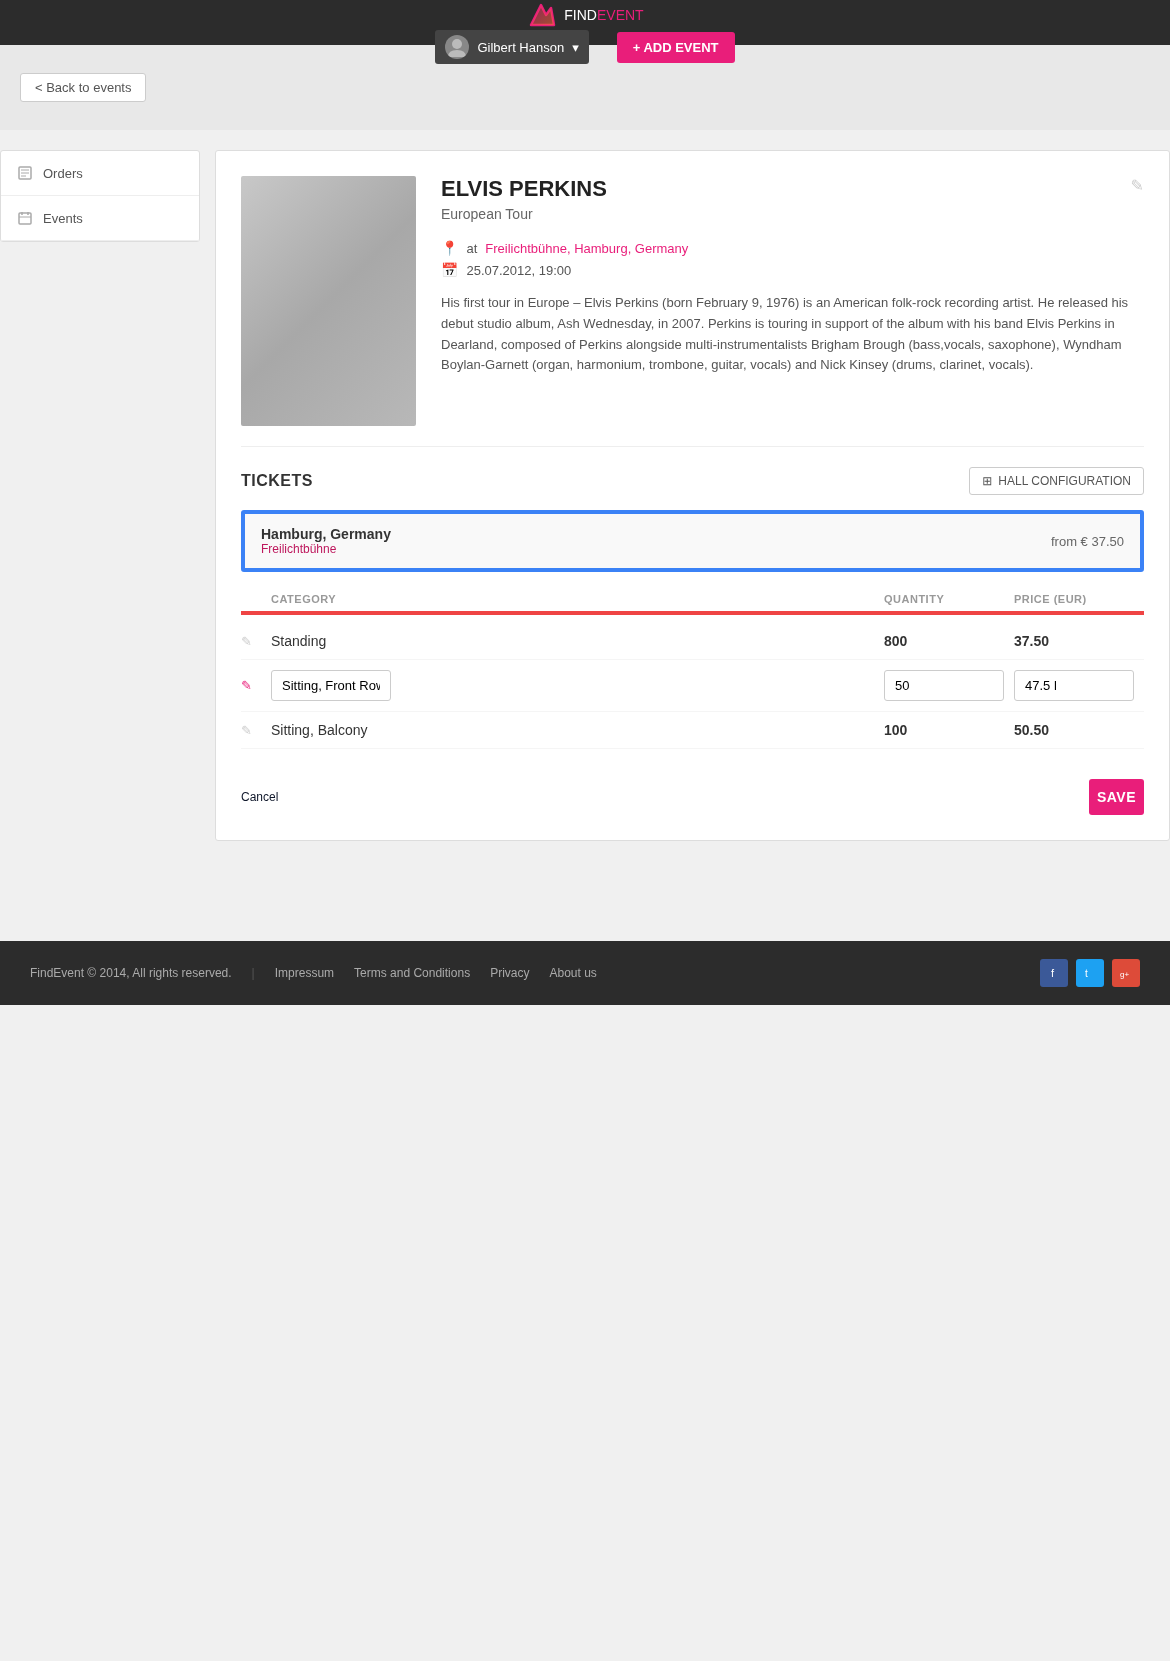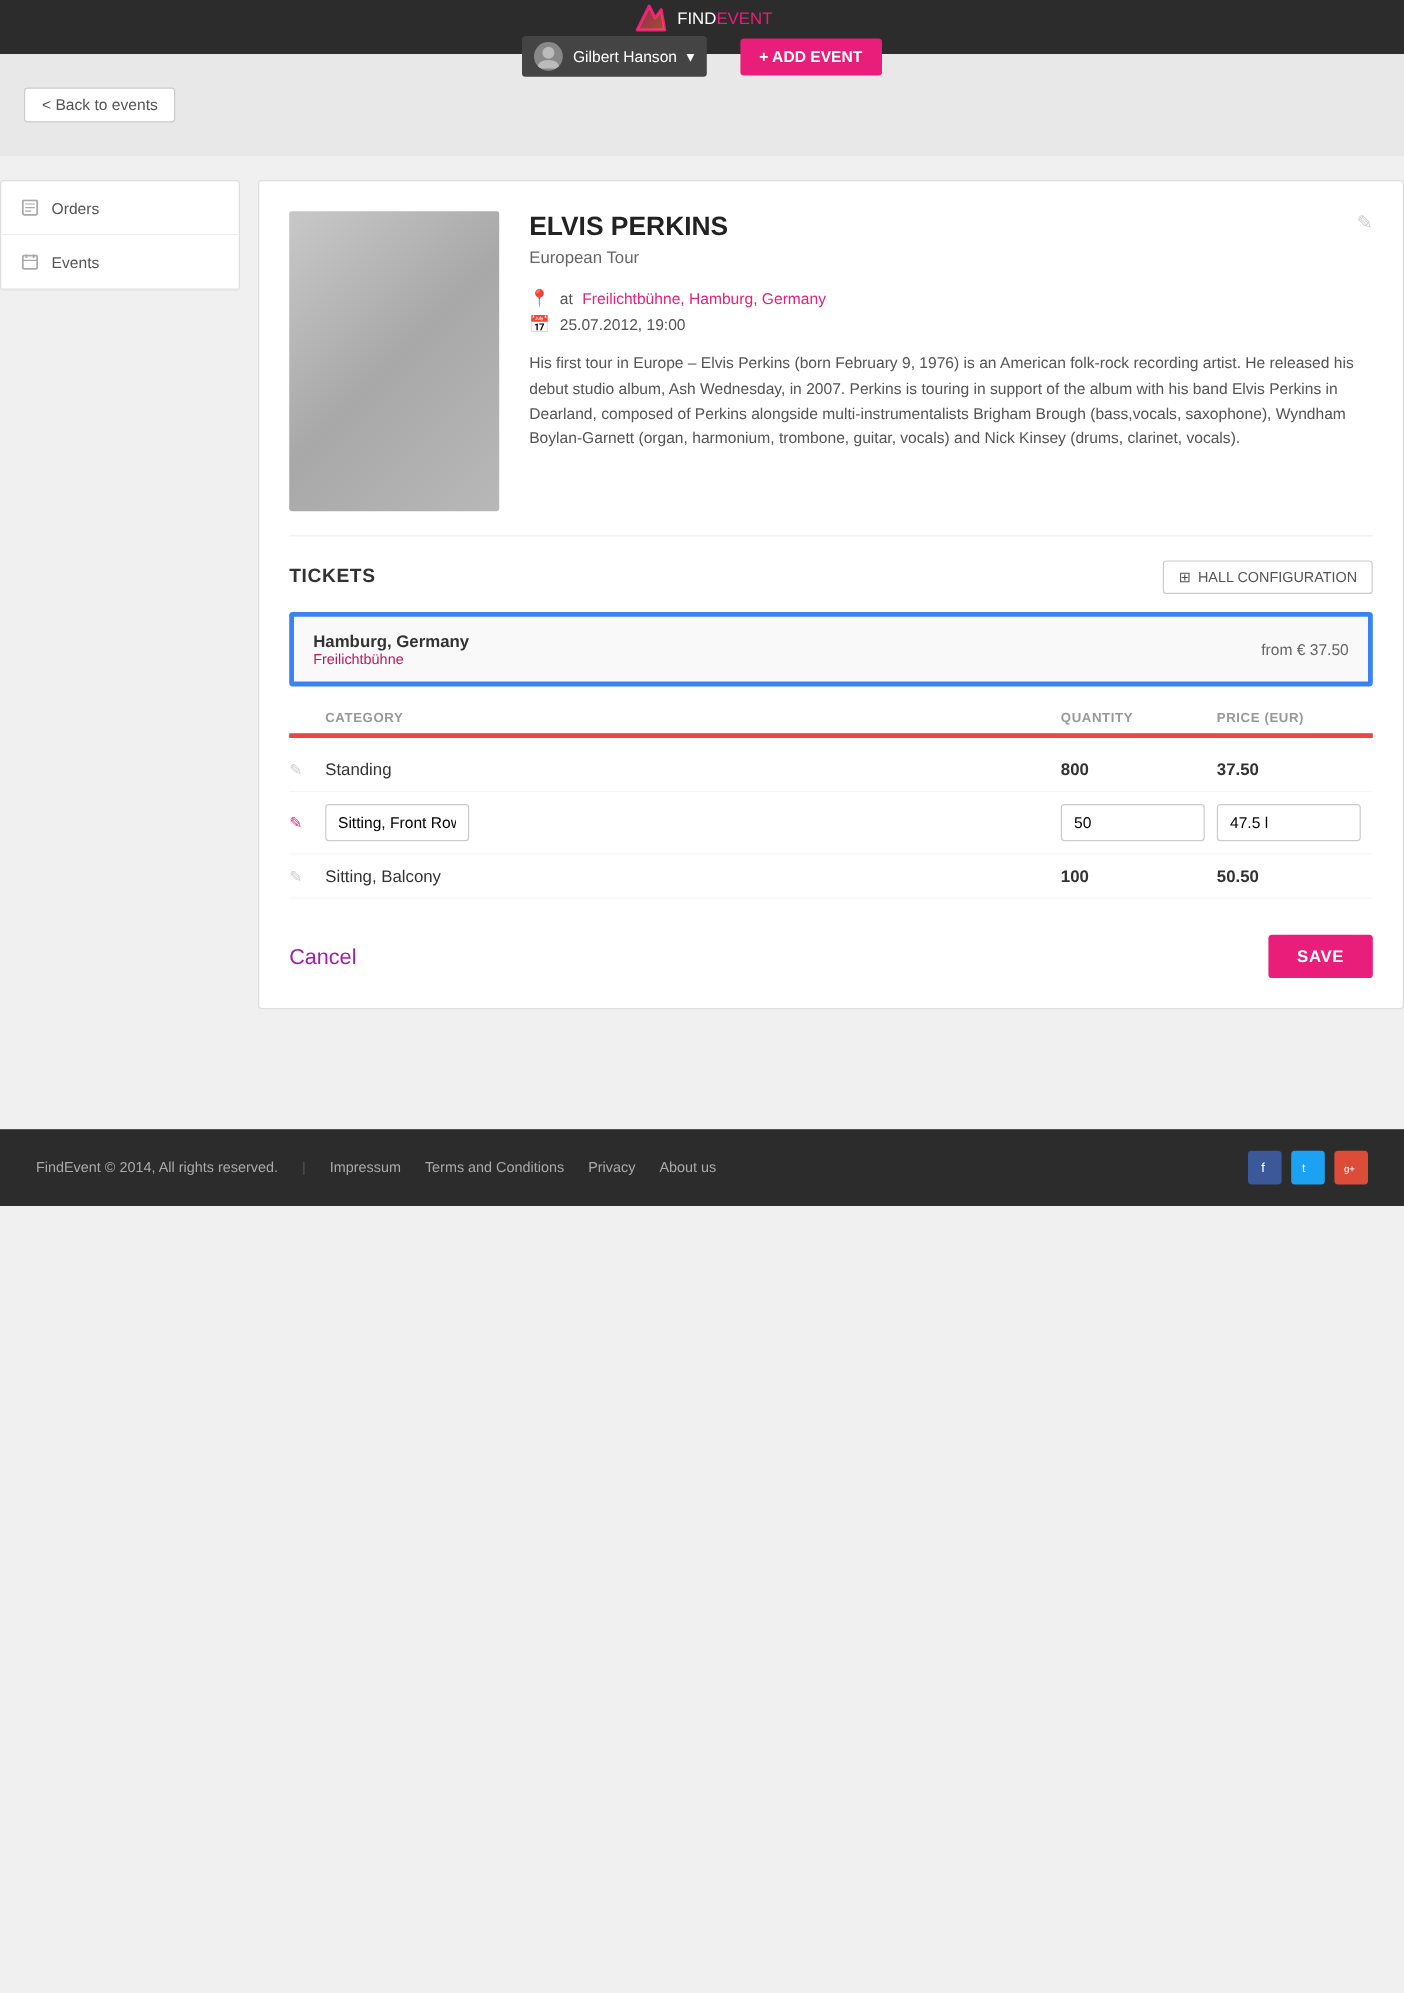--- a/index.html
+++ b/index.html
@@ -296,29 +296,29 @@
     .action-row {
       display: flex;
       justify-content: space-between;
       align-items: center;
       margin-top: 20px;
       padding-top: 10px;
     }
     .cancel-btn {
       background: none;
       border: none;
-      color: #a21caf;
-      cursor: pointer;
-      font-size: 18px;
+      color: #0f172a;
+      cursor: pointer;
+      font-size: 12px;
     }
     .save-btn {
       background: #e91e7a;
       color: white;
       border: none;
-      padding: 10px 24px;
+      padding: 10px 8px;
       border-radius: 3px;
       cursor: pointer;
       font-size: 14px;
       font-weight: 600;
       letter-spacing: 0.5px;
     }
 
     
     .footer {
       background: #2c2c2c;

